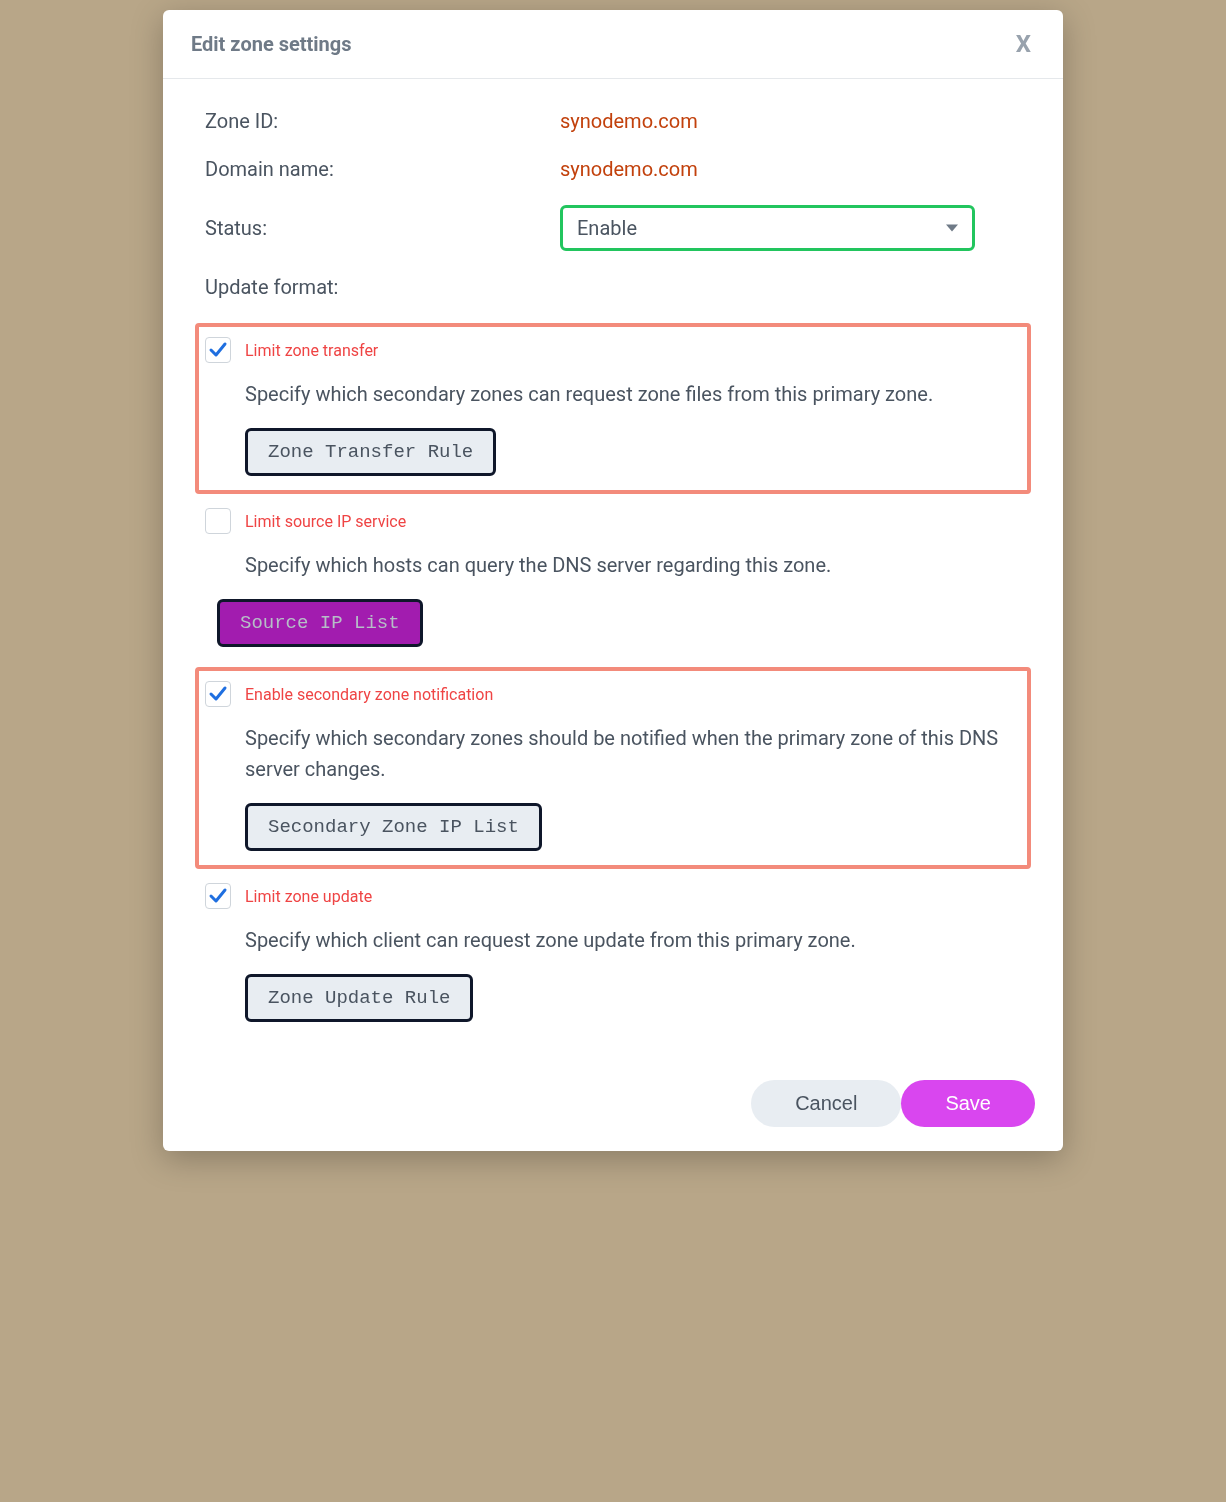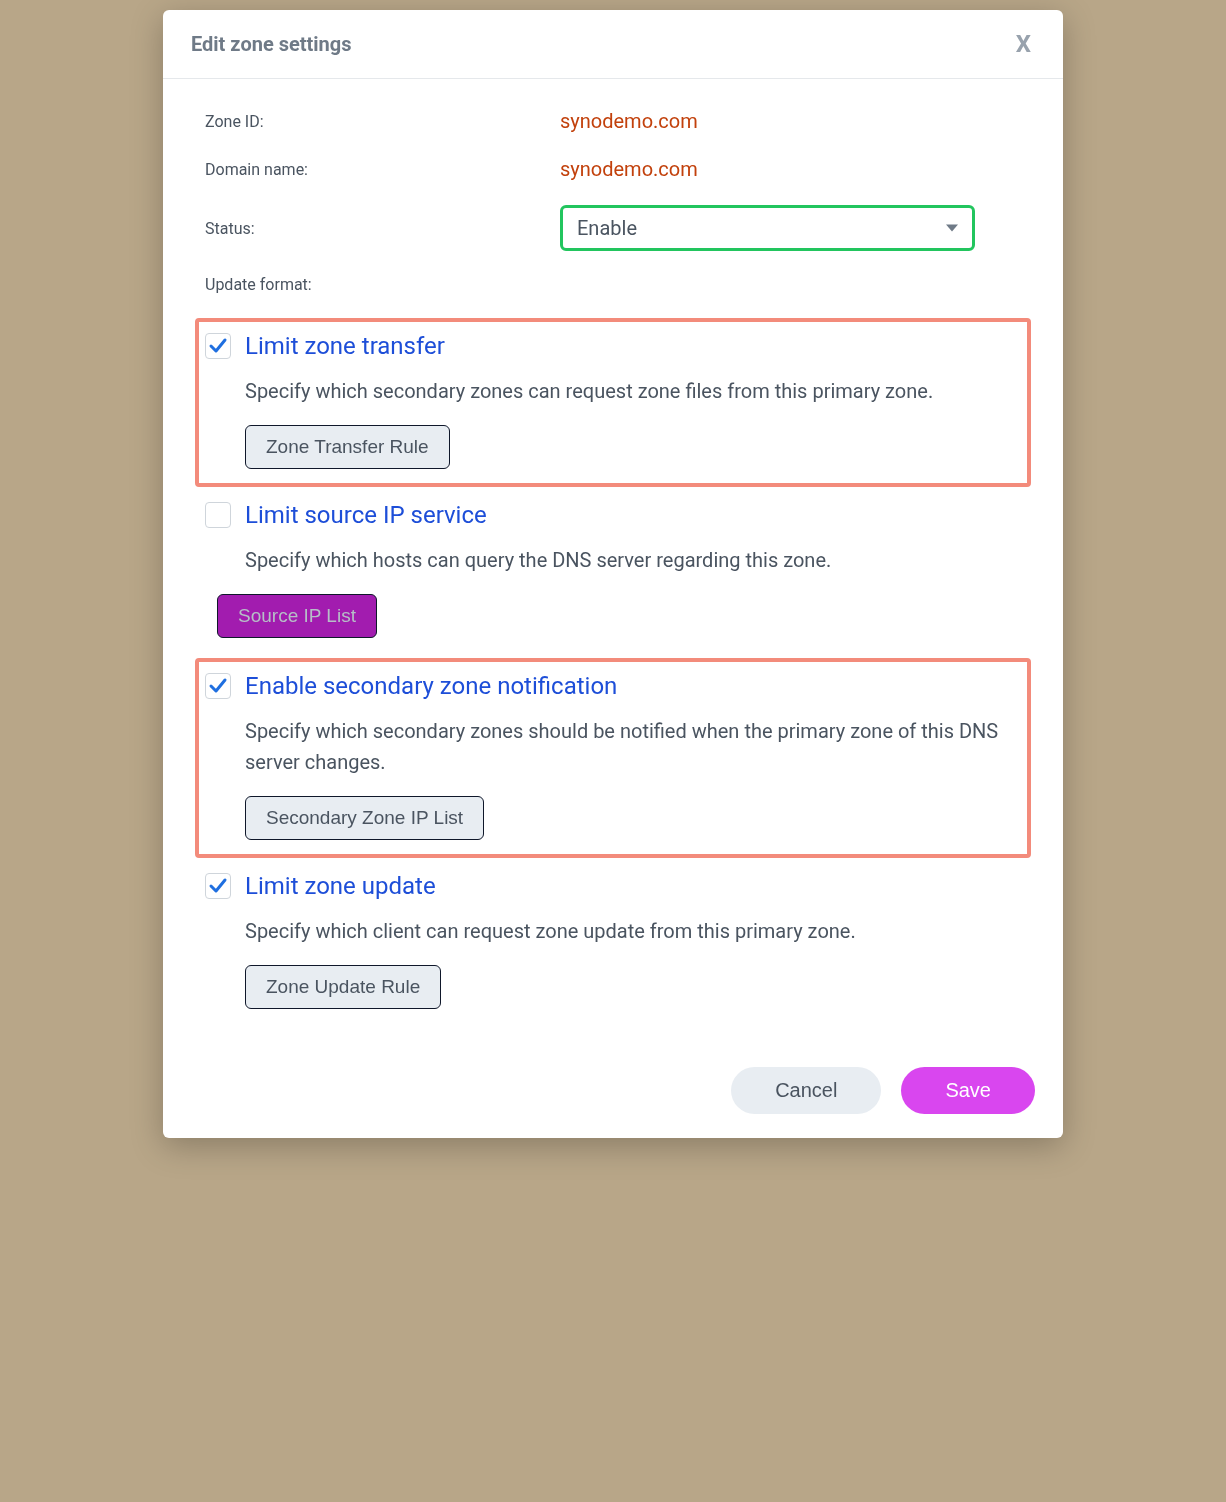--- a/index.html
+++ b/index.html
@@ -42,21 +42,21 @@
     .dialog-body {
       padding: 30px 42px 20px 42px;
     }
     .form-row {
       display: flex;
       align-items: center;
       margin-bottom: 24px;
     }
     .form-label {
       flex: 0 0 355px;
-      font-size: 16px;
+      font-size: 20px;
       color: #4a5460;
     }
     .form-value {
       font-size: 20px;
       color: #c2410c;
     }
     .select-wrap {
       border: 3px solid #22c55e;
       border-radius: 6px;
       padding: 8px 38px 8px 14px;
@@ -107,50 +107,50 @@
       display: flex;
       align-items: center;
       justify-content: center;
       cursor: pointer;
       background: #fff;
       flex-shrink: 0;
     }
     .checkbox.checked svg { display: block; }
     .checkbox svg { display: none; }
     .check-label {
-      font-size: 24px;
-      color: #1d4ed8;
+      font-size: 16px;
+      color: #ef4444;
     }
     .desc {
       font-size: 20px;
       color: #4a5460;
       margin-left: 40px;
       margin-bottom: 18px;
       line-height: 1.55;
     }
     .action-btn {
       margin-left: 40px;
       background: #e8edf2;
-      border: 1px solid #0f172a;
+      border: 3px solid #0f172a;
       border-radius: 6px;
       padding: 10px 20px;
       font-size: 19px;
       color: #4a5460;
       cursor: pointer;
+      font-family: Liberation Mono, monospace;
     }
     .action-btn.disabled {
       color: #b6bec7;
       background: #a21caf;
       cursor: default;
       margin-left: 12px;
     }
     .dialog-footer {
       display: flex;
       justify-content: flex-end;
-      gap: 20px;
       padding: 18px 28px 24px 28px;
     }
     .footer-btn {
       padding: 12px 44px;
       border-radius: 28px;
       font-size: 20px;
       cursor: pointer;
       border: none;
     }
     .cancel-btn {

